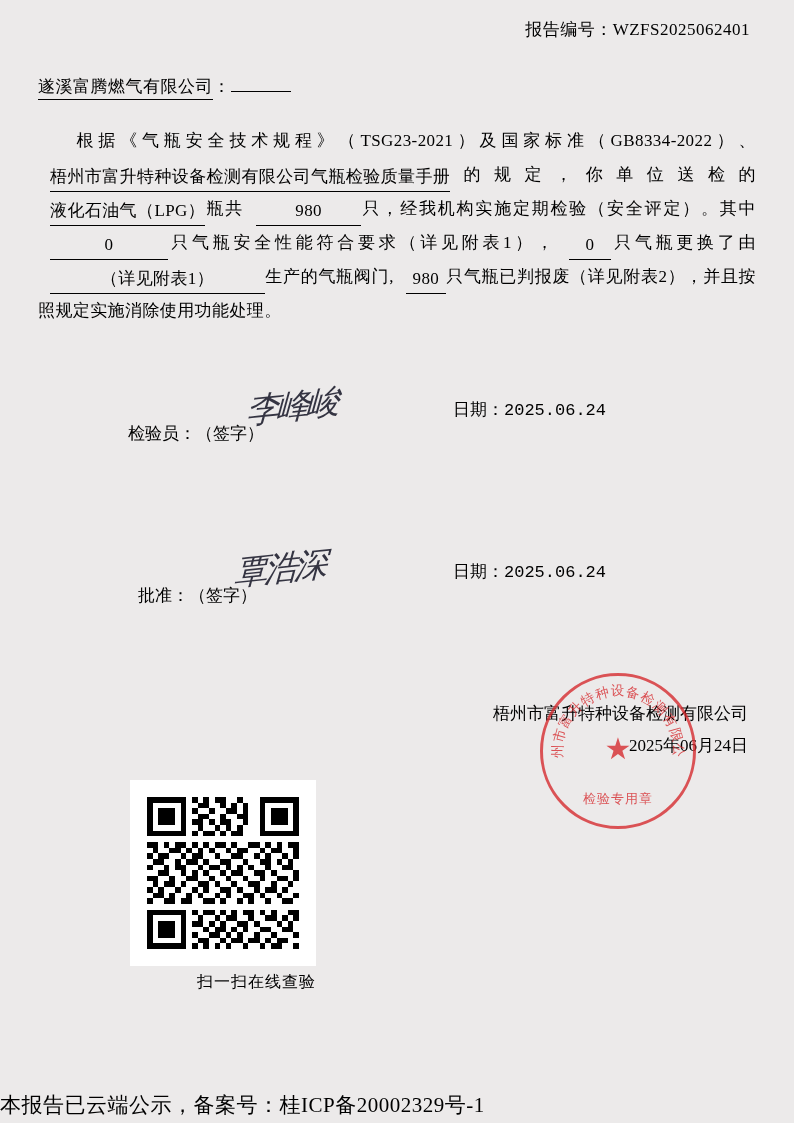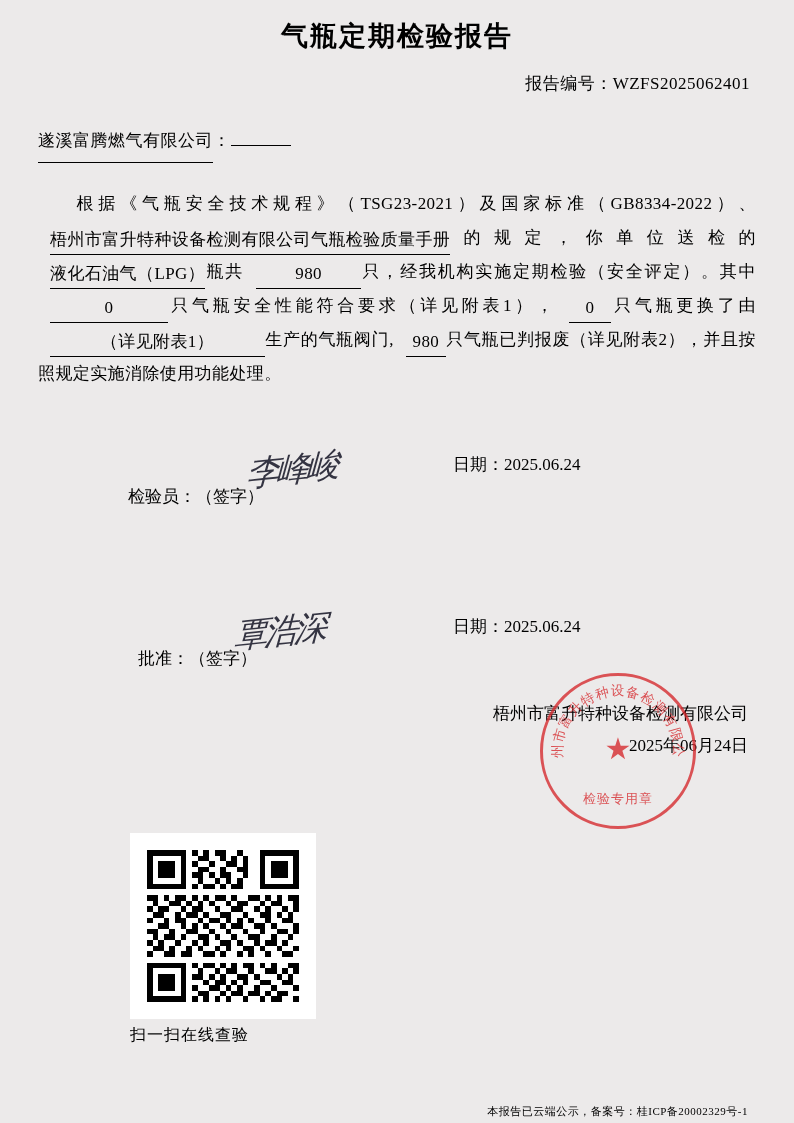--- a/index.html
+++ b/index.html
@@ -38,21 +38,21 @@
     letter-spacing: 0.5px;
   }
   .addressee {
     margin-top: 34px;
     font-size: 17px;
     letter-spacing: 0.5px;
   }
   .addressee .uline {
     display: inline-block;
     border-bottom: 1px solid #000;
-    padding-bottom: 10px;
+    padding-bottom: 1px;
   }
   .addressee .tail {
     display: inline-block;
     width: 60px;
     border-bottom: 1px solid #000;
   }
   .body-text {
     margin-top: 24px;
     font-size: 17px;
     line-height: 34px;
@@ -99,22 +99,22 @@
     font-family: "DejaVu Serif", serif;
     font-style: italic;
     transform: rotate(-6deg) skewX(-8deg);
     color: #1b1b2b;
     opacity: 0.88;
     letter-spacing: -4px;
   }
   .sig-block .date {
     position: absolute;
     left: 415px;
-    top: 0;
-    font-family: Liberation Serif, serif;
+    top: 8px;
+    font-family: Liberation Mono, monospace;
   }
   .approve-block { margin-top: 78px; }
   .approve-block .label { left: 100px; }
   .approve-block .handwriting { left: 196px; }
   .approve-block .date { left: 415px; }
 
   .issuer {
     position: absolute;
     right: 46px;
     top: 680px;
@@ -159,53 +159,52 @@
     width: 100%;
     bottom: 18px;
     text-align: center;
     font-size: 13px;
     font-family: Liberation Serif, serif;
     letter-spacing: 1px;
   }
   .qr-wrap {
     position: absolute;
     left: 130px;
-    top: 815px;
+    top: 762px;
     width: 186px;
-    text-align: left;
+    text-align: right;
   }
   .qr {
     width: 186px;
     height: 186px;
     background: #fff;
     padding: 0;
     box-sizing: border-box;
     display: block;
   }
   .qr-caption {
     margin-top: 6px;
     font-size: 16px;
     letter-spacing: 1px;
   }
   .footer {
     position: absolute;
     left: 0;
     right: 46px;
     bottom: 22px;
-    text-align: right;
-    font-size: 11px;
+    text-align: left;
+    font-size: 21px;
     letter-spacing: 0.5px;
   }
 </style>
 </head>
 <body>
 
 <div class="page">
 
-  <div class="doc-title">气瓶定期检验报告</div>
 
   <div class="report-no">
     <span>报告编号：</span><span>WZFS2025062401</span>
   </div>
 
   <div class="addressee">
     <span class="uline">遂溪富腾燃气有限公司</span><span>：</span><span class="tail"></span>
   </div>
 
   <div class="body-text">

